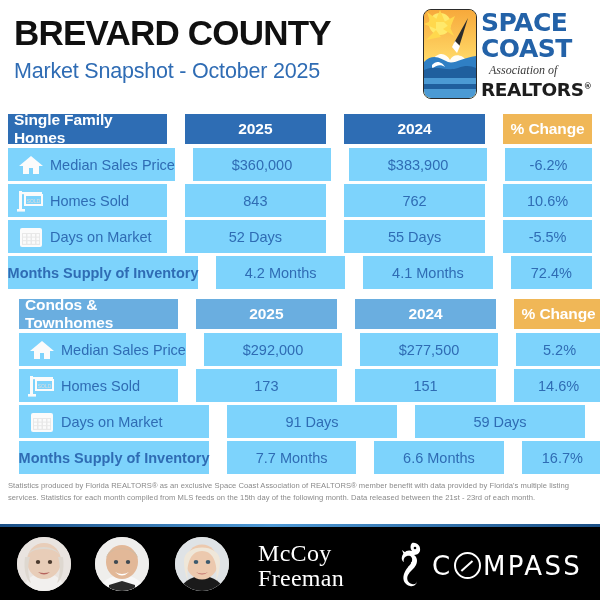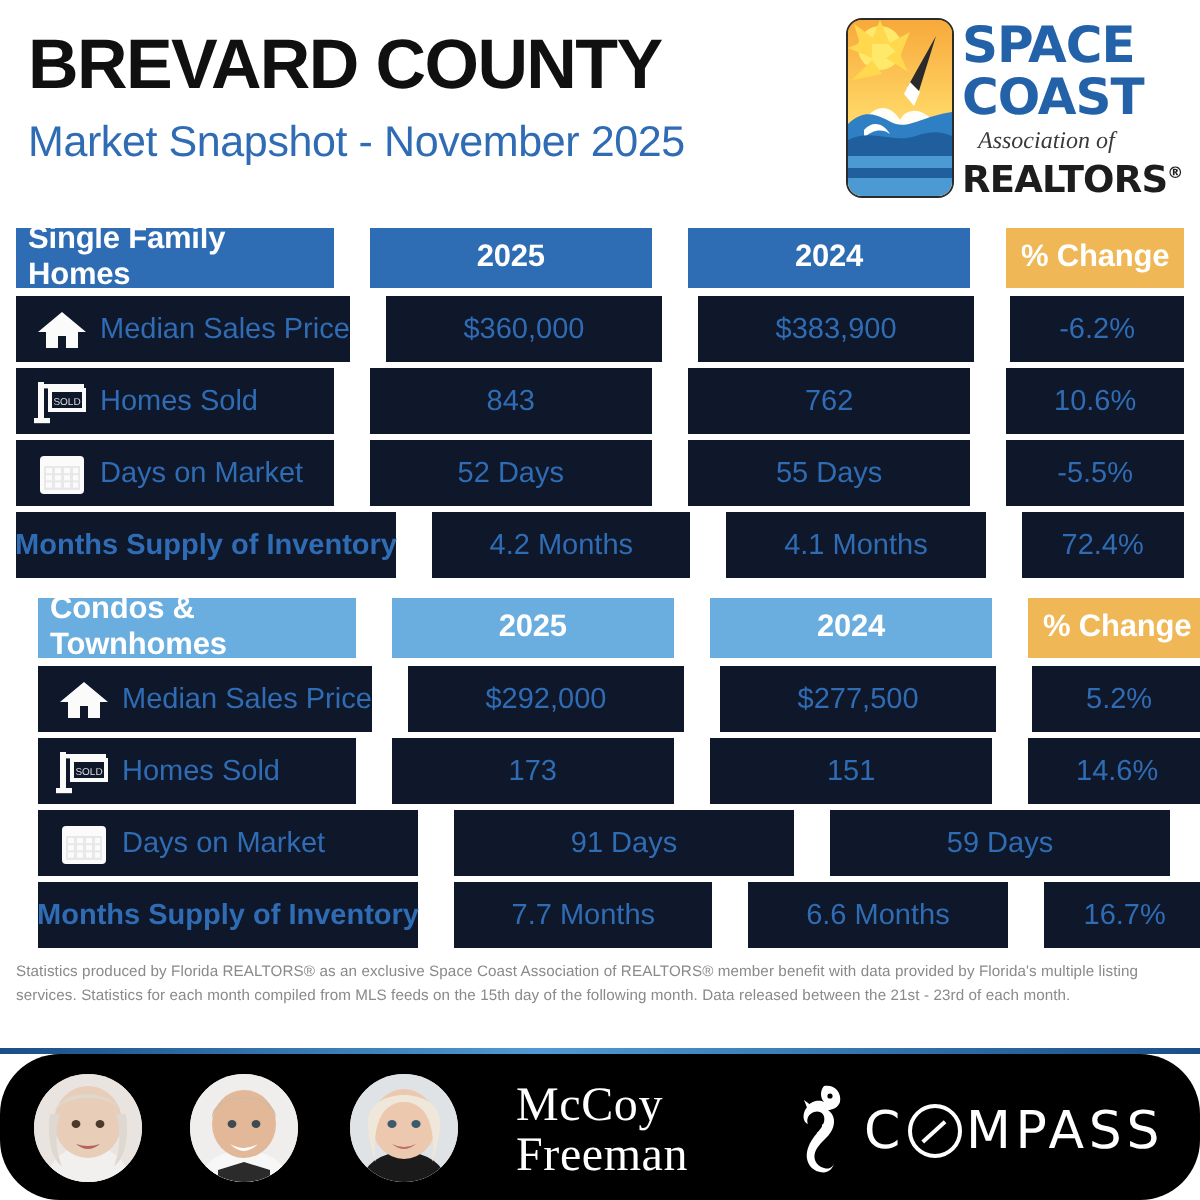--- a/index.html
+++ b/index.html
@@ -121,21 +121,21 @@
     height: 33px;
   }
   .row.head { height: 30px; margin-bottom: 4px; }
 
   .cell {
     display: flex;
     align-items: center;
     justify-content: center;
     font-size: 14.5px;
     color: #2f6cb4;
-    background: #0f172a;
+    background: #7dd3fc;
     box-sizing: border-box;
   }
   .c-label { width: 190px; justify-content: flex-start; padding-left: 6px; }
   .c-2025  { width: 170px; }
   .c-2024  { width: 170px; }
   .c-chg   { width: 107px; }
 
   .row.head .cell {
     color: #ffffff;
     font-size: 15.5px;
@@ -180,21 +180,20 @@
     height: 3px;
     background: linear-gradient(90deg, #1a4f86, #4f9ad6 45%, #1a4f86);
   }
   .footer {
     position: absolute;
     left: 0;
     top: 527px;
     width: 600px;
     height: 73px;
     background: #000000;
-    border-radius: 30px;
   }
   .avatar {
     position: absolute;
     top: 10px;
     width: 54px;
     height: 54px;
     border-radius: 50%;
     overflow: hidden;
     background: #cfcfcf;
   }
@@ -256,21 +255,21 @@
   }
 </style>
 </head>
 <body>
 
 <div class="page">
 
   <div class="header">
     <div class="title-block">
       <div class="main-title">BREVARD COUNTY</div>
-      <div class="sub-title">Market Snapshot - November 2025</div>
+      <div class="sub-title">Market Snapshot - October 2025</div>
     </div>
 
     <div class="logo-block">
       <div class="logo-tile">
         <svg width="52" height="88" viewBox="0 0 52 88">
           <defs>
             <linearGradient id="skyg" x1="0" y1="0" x2="0" y2="1">
               <stop offset="0" stop-color="#f7a93b"></stop>
               <stop offset="0.55" stop-color="#ffd766"></stop>
               <stop offset="1" stop-color="#ffe9a0"></stop>

